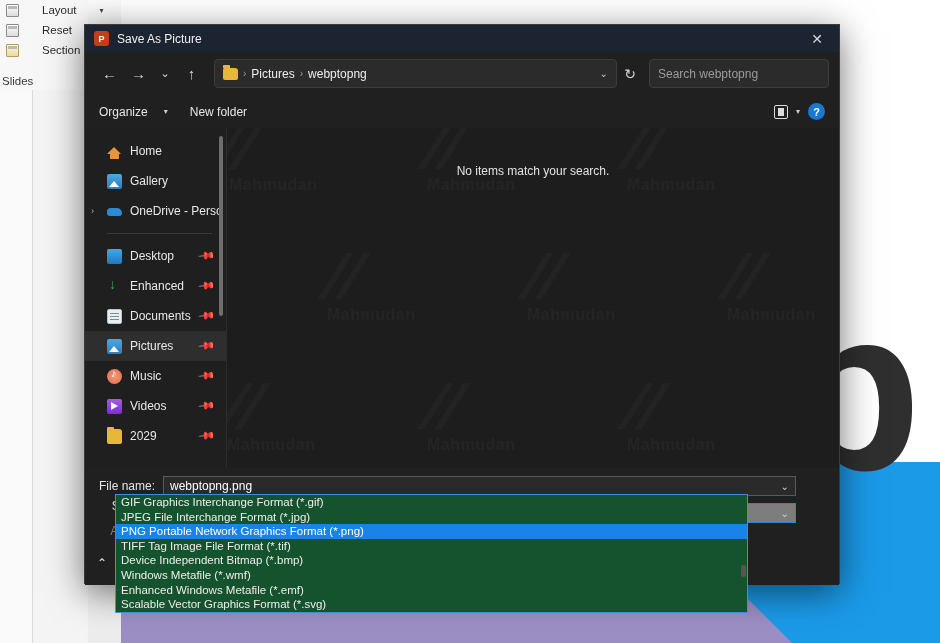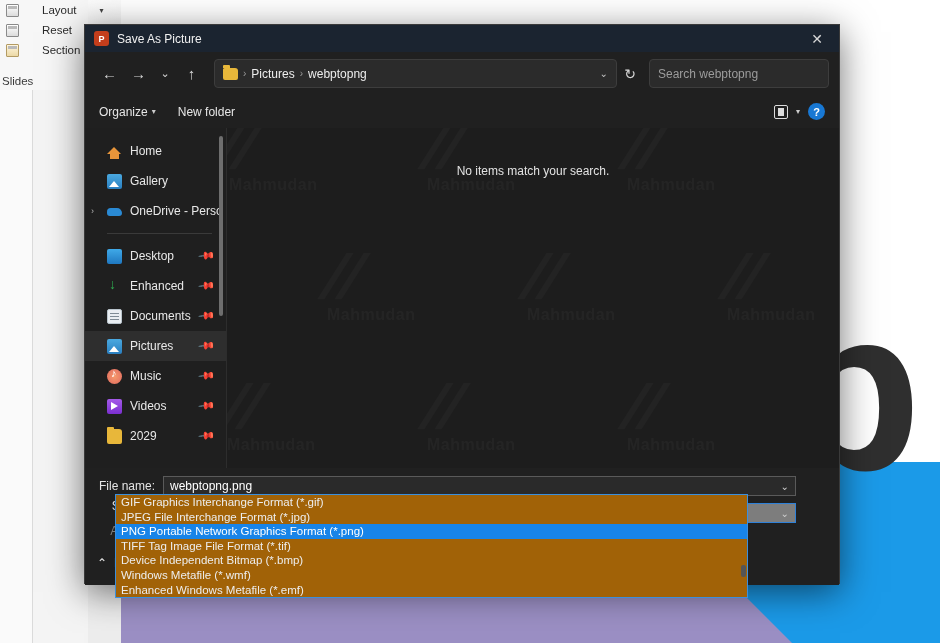--- a/index.html
+++ b/index.html
@@ -210,21 +210,21 @@
     display:flex;align-items:center;padding:0 8px;
     font-size:12px; color:#9c9c9c;
   }
   .search-ic { margin-left:auto; font-size:12px; color:#bdbdbd;}
 
   .dlg-toolbar {
     position:absolute; left:0; top:70px; width:100%; height:33px;
     background:#202020; display:flex;align-items:center; padding:0 14px;
     font-size:12px; color:#e6e6e6; gap:22px;
   }
-  .tb-item { display:flex;align-items:center;gap:4px; }
+  .tb-item { display:flex;align-items:center;gap:16px; }
   .tb-right { margin-left:auto; display:flex;align-items:center;gap:8px;}
   .view-ic {
     width:14px;height:14px;border:1.4px solid #dcdcdc;border-radius:2px;
     display:flex;align-items:center;justify-content:center;
   }
   .view-ic i { display:block; width:6px;height:8px;background:#dcdcdc;}
   .help-btn {
     width:17px;height:17px;border-radius:50%;background:#1878d4;color:#fff;
     font-size:11px;font-weight:bold;display:flex;align-items:center;justify-content:center;
   }
@@ -330,21 +330,21 @@
   .combo-chev { margin-left:auto; font-size:10px; color:#cfcfcf;}
 
   .hide-folders {
     position:absolute; left:12px; top:88px; display:flex;align-items:center;gap:7px;
     font-size:12px; color:#e4e4e4;
   }
 
   
   .dropdown {
     position:absolute; left:115px; top:494px; width:633px;
-    background:#a16207; border:1px solid #3b8fdd; z-index:50;
+    background:#14532d; border:1px solid #3b8fdd; z-index:50;
   }
   .dd-item {
     height:14.6px; line-height:14.6px; font-size:11.5px; color:#ededed;
     padding-left:5px; white-space:nowrap;
   }
   .dd-item.sel { background:#1884e8; color:#ffffff; }
 
   .dd-scroll {
     position:absolute; right:1px; top:70px; width:5px;height:12px;
     background:#555; border-radius:2px;
@@ -616,14 +616,15 @@
 </div>
 
 <div class="dropdown">
   <div class="dd-item">GIF Graphics Interchange Format (*.gif)</div>
   <div class="dd-item">JPEG File Interchange Format (*.jpg)</div>
   <div class="dd-item sel">PNG Portable Network Graphics Format (*.png)</div>
   <div class="dd-item">TIFF Tag Image File Format (*.tif)</div>
   <div class="dd-item">Device Independent Bitmap (*.bmp)</div>
   <div class="dd-item">Windows Metafile (*.wmf)</div>
   <div class="dd-item">Enhanced Windows Metafile (*.emf)</div>
+  <div class="dd-item">Scalable Vector Graphics Format (*.svg)</div>
   <span class="dd-scroll"></span>
 </div>
 
 </body></html>

